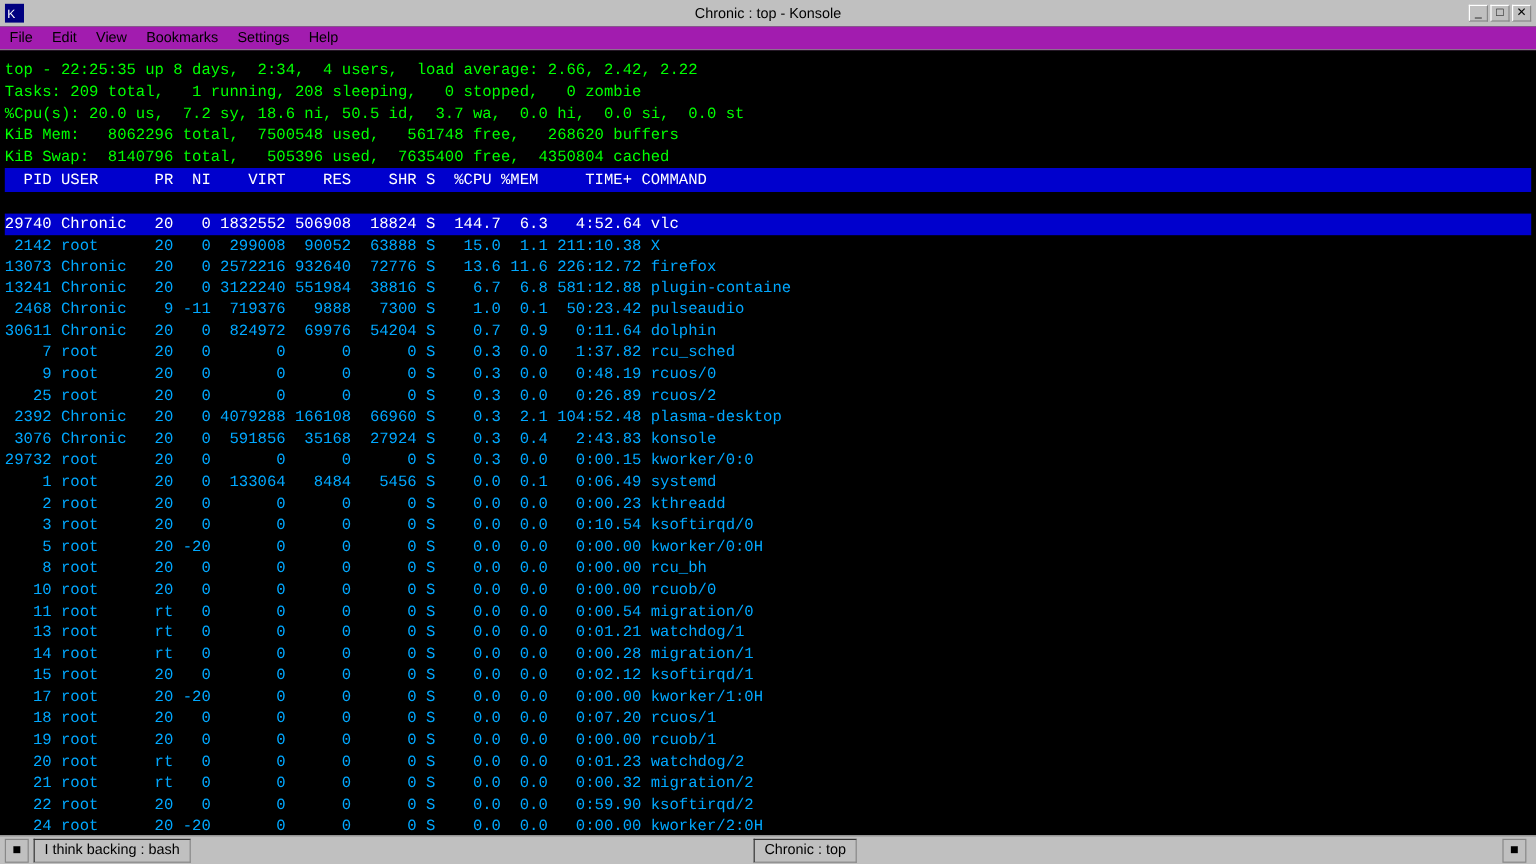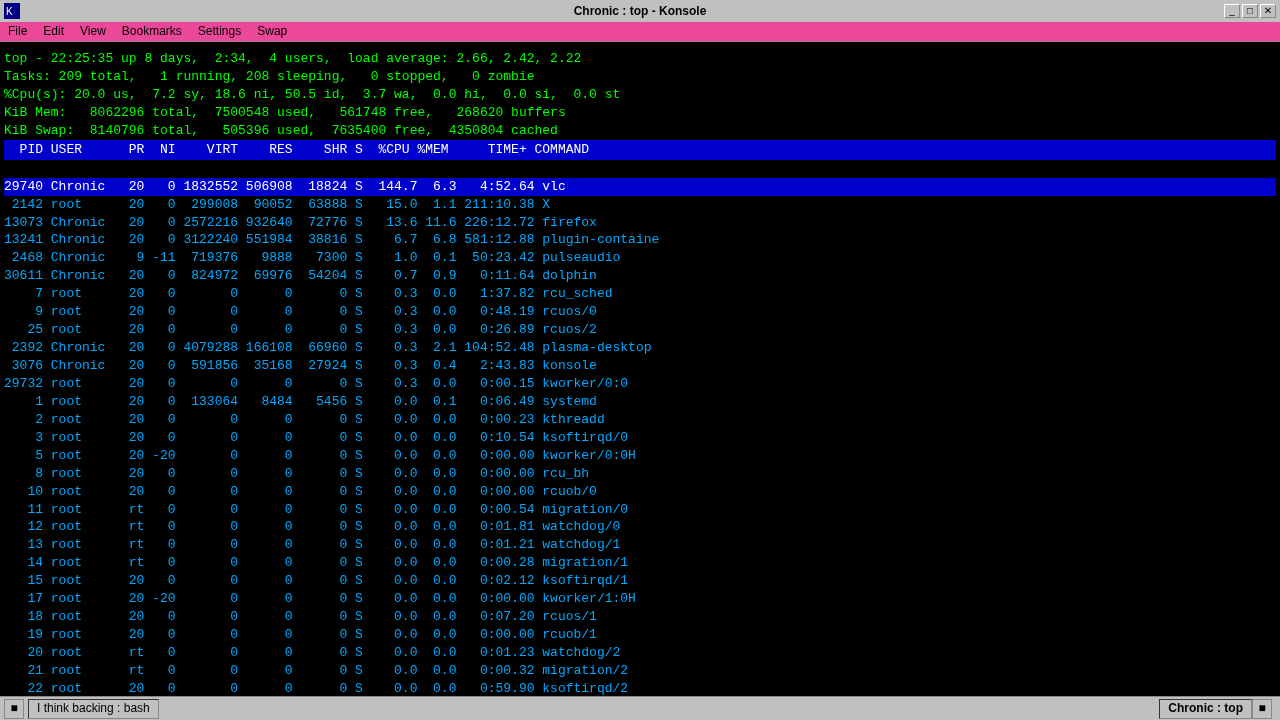--- a/index.html
+++ b/index.html
@@ -20,21 +20,21 @@
       height: 22px;
       display: flex;
       align-items: center;
       justify-content: center;
       position: relative;
       color: #000;
       font-size: 12px;
       font-family: sans-serif;
     }
     .title-bar-title {
-      font-weight: bold;
+      font-weight: normal;
     }
     .title-bar-buttons {
       position: absolute;
       right: 4px;
       display: flex;
       gap: 2px;
     }
     .title-bar-btn {
       width: 16px;
       height: 14px;
@@ -50,21 +50,21 @@
     }
     .title-bar-logo {
       position: absolute;
       left: 4px;
       width: 16px;
       height: 16px;
     }
 
     
     .menu-bar {
-      background: #ec4899;
+      background: #a21caf;
       height: 20px;
       display: flex;
       align-items: center;
       padding: 0 4px;
       gap: 8px;
       font-size: 12px;
       font-family: sans-serif;
       color: #000;
       border-bottom: 1px solid #888;
     }
@@ -142,22 +142,21 @@
     .status-segment {
       border: 1px inset #888;
       padding: 1px 8px;
       height: 20px;
       display: flex;
       align-items: center;
     }
     .status-center {
       flex: 1;
       display: flex;
-      justify-content: flex-end;
-      font-weight: bold;
+      justify-content: flex-start;
     }
     .status-right {
       display: flex;
       align-items: center;
       padding-right: 4px;
       gap: 4px;
     }
   </style>
 </head>
 <body>
@@ -176,21 +175,21 @@
     <div class="title-bar-btn">✕</div>
   </div>
 </div>
 
 <div class="menu-bar">
   <span class="menu-item">File</span>
   <span class="menu-item">Edit</span>
   <span class="menu-item">View</span>
   <span class="menu-item">Bookmarks</span>
   <span class="menu-item">Settings</span>
-  <span class="menu-item">Swap</span>
+  <span class="menu-item">Help</span>
 </div>
 
 <div class="terminal">
   <div id="header-lines">
       <div class="header-line">top - 22:25:35 up 8 days,  2:34,  4 users,  load average: 2.66, 2.42, 2.22</div>
       <div class="header-line">Tasks: 209 total,   1 running, 208 sleeping,   0 stopped,   0 zombie</div>
       <div class="header-line">%Cpu(s): 20.0 us,  7.2 sy, 18.6 ni, 50.5 id,  3.7 wa,  0.0 hi,  0.0 si,  0.0 st</div>
       <div class="header-line">KiB Mem:   8062296 total,  7500548 used,   561748 free,   268620 buffers</div>
       <div class="header-line">KiB Swap:  8140796 total,   505396 used,  7635400 free,  4350804 cached</div>
     </div>
@@ -208,21 +207,20 @@
       <span class="process-row"> 2392 Chronic   20   0 4079288 166108  66960 S    0.3  2.1 104:52.48 plasma-desktop</span>
       <span class="process-row"> 3076 Chronic   20   0  591856  35168  27924 S    0.3  0.4   2:43.83 konsole</span>
       <span class="process-row">29732 root      20   0       0      0      0 S    0.3  0.0   0:00.15 kworker/0:0</span>
       <span class="process-row">    1 root      20   0  133064   8484   5456 S    0.0  0.1   0:06.49 systemd</span>
       <span class="process-row">    2 root      20   0       0      0      0 S    0.0  0.0   0:00.23 kthreadd</span>
       <span class="process-row">    3 root      20   0       0      0      0 S    0.0  0.0   0:10.54 ksoftirqd/0</span>
       <span class="process-row">    5 root      20 -20       0      0      0 S    0.0  0.0   0:00.00 kworker/0:0H</span>
       <span class="process-row">    8 root      20   0       0      0      0 S    0.0  0.0   0:00.00 rcu_bh</span>
       <span class="process-row">   10 root      20   0       0      0      0 S    0.0  0.0   0:00.00 rcuob/0</span>
       <span class="process-row">   11 root      rt   0       0      0      0 S    0.0  0.0   0:00.54 migration/0</span>
-      <span class="process-row">   12 root      rt   0       0      0      0 S    0.0  0.0   0:01.81 watchdog/0</span>
       <span class="process-row">   13 root      rt   0       0      0      0 S    0.0  0.0   0:01.21 watchdog/1</span>
       <span class="process-row">   14 root      rt   0       0      0      0 S    0.0  0.0   0:00.28 migration/1</span>
       <span class="process-row">   15 root      20   0       0      0      0 S    0.0  0.0   0:02.12 ksoftirqd/1</span>
       <span class="process-row">   17 root      20 -20       0      0      0 S    0.0  0.0   0:00.00 kworker/1:0H</span>
       <span class="process-row">   18 root      20   0       0      0      0 S    0.0  0.0   0:07.20 rcuos/1</span>
       <span class="process-row">   19 root      20   0       0      0      0 S    0.0  0.0   0:00.00 rcuob/1</span>
       <span class="process-row">   20 root      rt   0       0      0      0 S    0.0  0.0   0:01.23 watchdog/2</span>
       <span class="process-row">   21 root      rt   0       0      0      0 S    0.0  0.0   0:00.32 migration/2</span>
       <span class="process-row">   22 root      20   0       0      0      0 S    0.0  0.0   0:59.90 ksoftirqd/2</span>
       <span class="process-row">   24 root      20 -20       0      0      0 S    0.0  0.0   0:00.00 kworker/2:0H</span>

